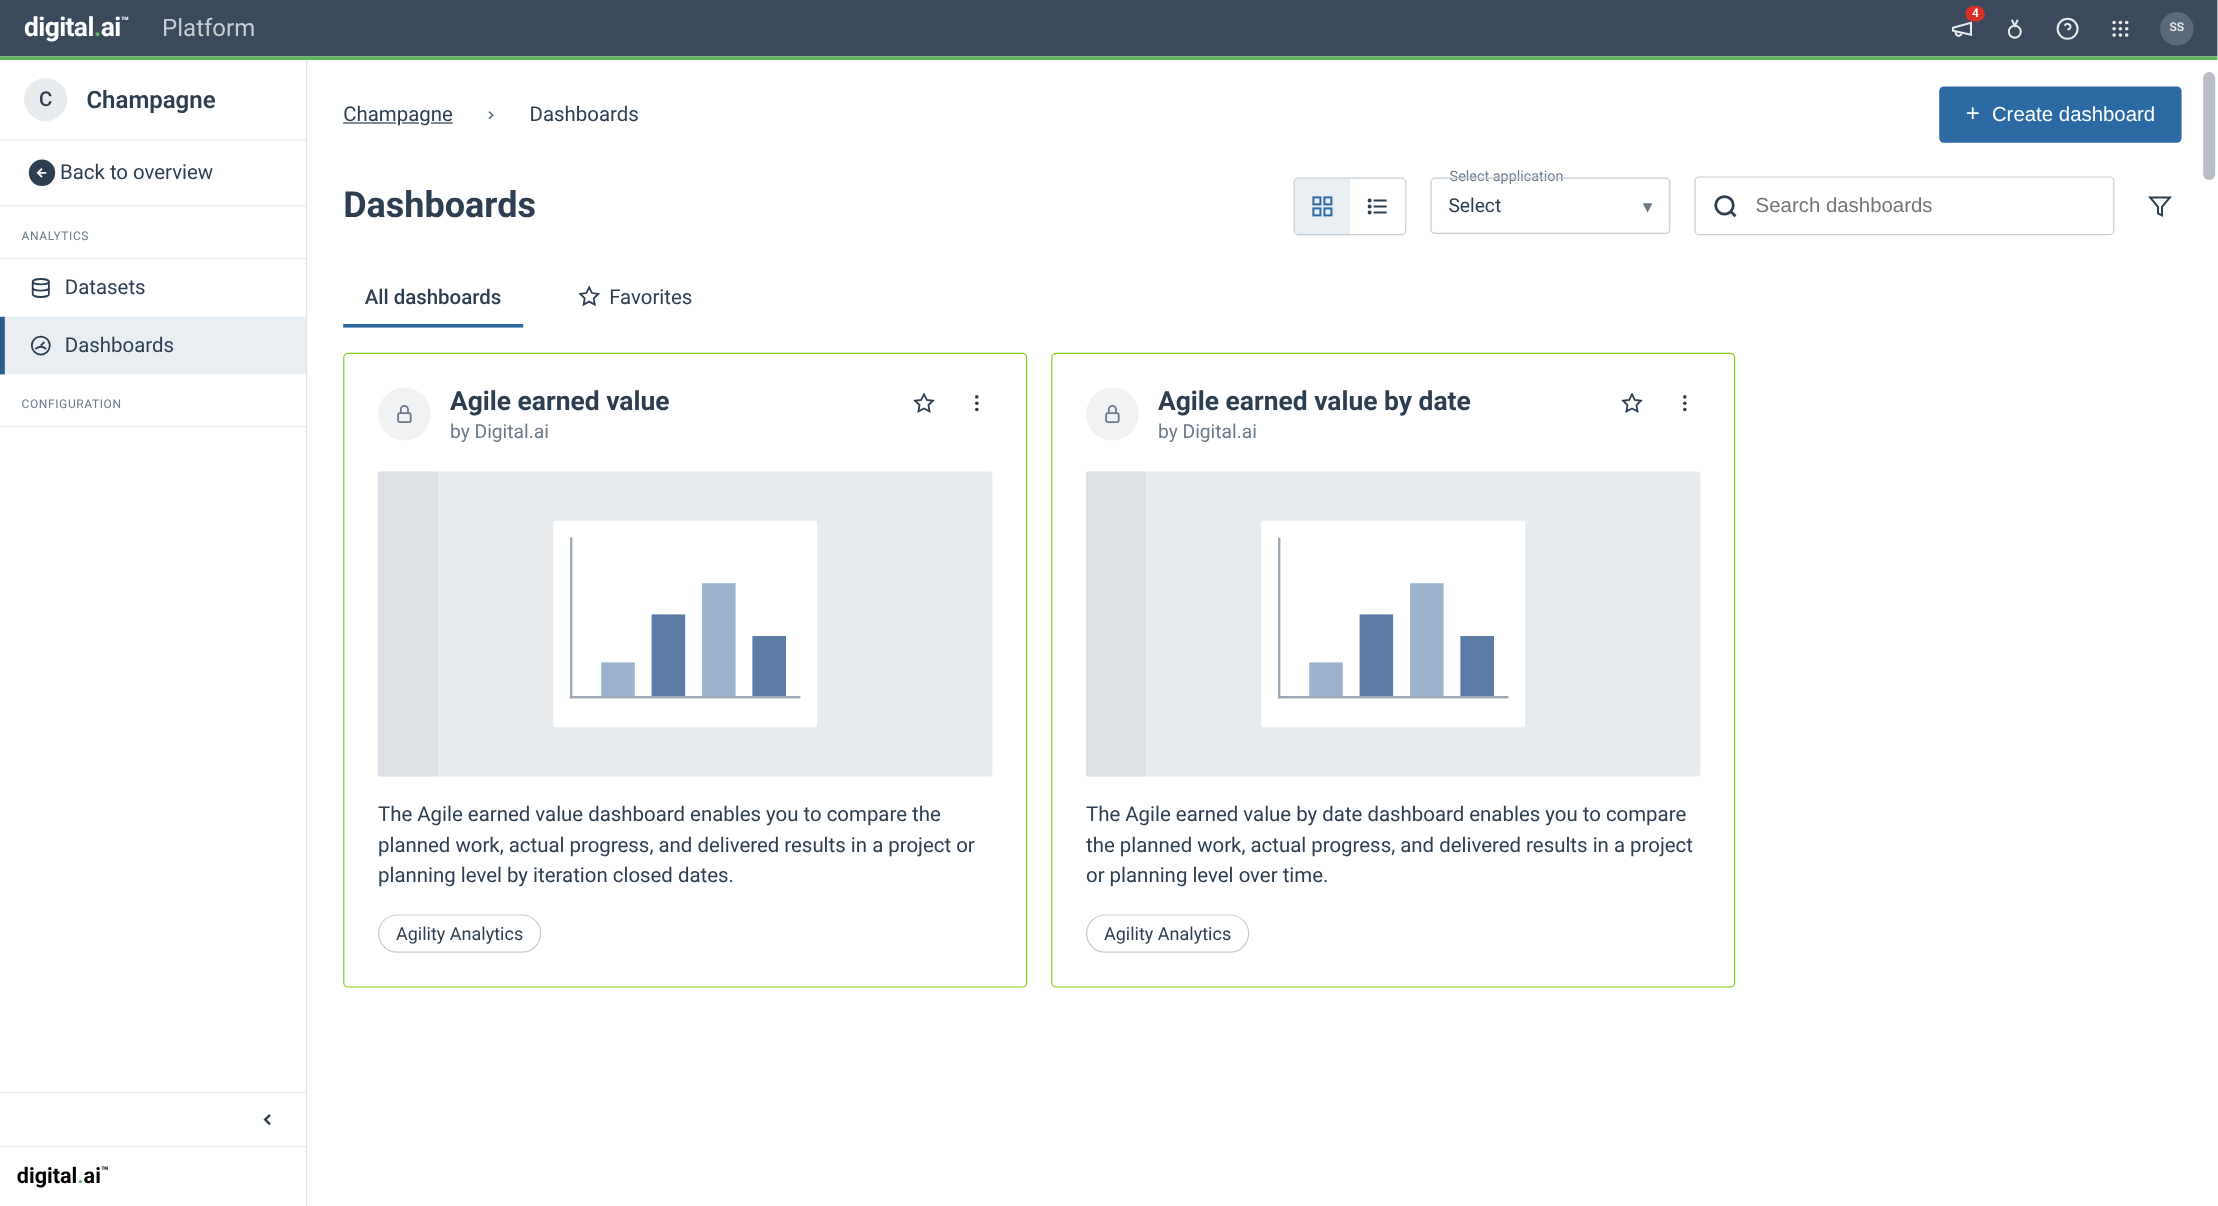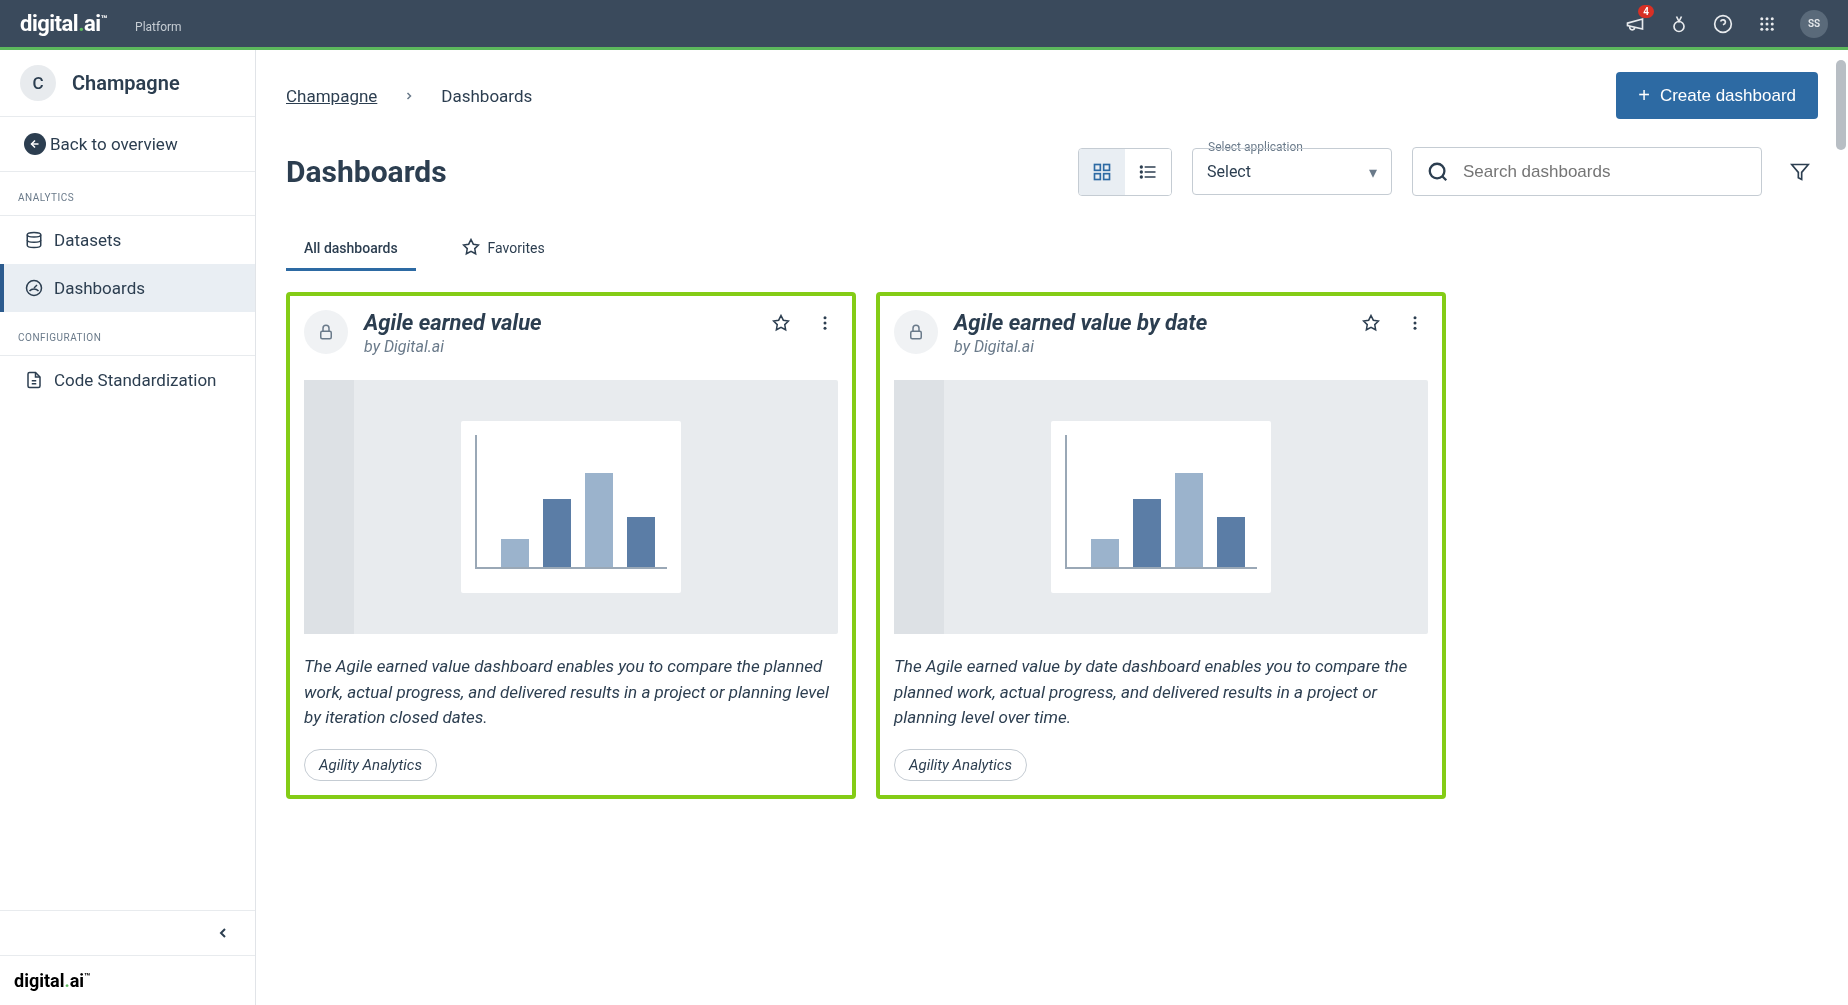--- a/index.html
+++ b/index.html
@@ -3,21 +3,21 @@
 <meta charset="utf-8">
 <style>
 * { box-sizing: border-box; margin: 0; padding: 0; }
 body { font-family: -apple-system, BlinkMacSystemFont, "Segoe UI", Roboto, Helvetica, Arial, sans-serif; background: #fff; overflow: hidden; }
 
 
 .topbar { height: 47px; background: #3a4a5c; display: flex; align-items: center; padding: 0 20px; color: #fff; }
 .topbar .brand { display: flex; align-items: baseline; gap: 28px; }
 .topbar .logo { font-size: 22px; font-weight: 700; letter-spacing: -0.5px; }
 .topbar .logo .dot { color: #5cb85c; }
-.topbar .product { font-size: 12px; color: #c5ccd3; font-weight: 400; }
+.topbar .product { font-size: 20px; color: #c5ccd3; font-weight: 400; }
 .topbar .spacer { flex: 1; }
 .topbar .icons { display: flex; align-items: center; gap: 22px; }
 .topbar .icon-btn { position: relative; width: 22px; height: 22px; display: flex; align-items: center; justify-content: center; cursor: pointer; color: #e8ebee; }
 .topbar .badge { position: absolute; top: -8px; right: -8px; background: #d93025; color: #fff; font-size: 10px; border-radius: 8px; padding: 1px 5px; font-weight: 600; }
 .topbar .avatar { width: 28px; height: 28px; border-radius: 50%; background: #5a6a7a; color: #e8ebee; font-size: 10px; font-weight: 600; display: flex; align-items: center; justify-content: center; }
 .greenline { height: 3px; background: #5cb85c; }
 
 
 .shell { display: flex; height: calc(100vh - 50px); }
 
@@ -59,26 +59,26 @@
 .select-label { position: absolute; top: -8px; left: 12px; background: #fff; padding: 0 4px; font-size: 12px; color: #6a7a8a; }
 .select-box { border: 1px solid #c5ccd3; border-radius: 4px; padding: 13px 40px 13px 14px; font-size: 16px; color: #2c3e50; min-width: 200px; cursor: pointer; position: relative; }
 .select-box::after { content: "▾"; position: absolute; right: 14px; top: 50%; transform: translateY(-50%); color: #6a7a8a; }
 .search-wrap { border: 1px solid #c5ccd3; border-radius: 4px; display: flex; align-items: center; padding: 0 14px; min-width: 350px; height: 49px; }
 .search-wrap .sicn { color: #2c3e50; margin-right: 14px; }
 .search-wrap input { border: none; outline: none; font-size: 17px; flex: 1; color: #2c3e50; }
 .filter-btn { color: #2c3e50; cursor: pointer; padding: 8px; }
 
 
 .tabs { display: flex; gap: 28px; padding: 30px 30px 0; border-bottom: 1px solid transparent; }
-.tab { padding: 12px 18px; font-size: 14px; color: #2c3e50; cursor: pointer; display: flex; align-items: flex-end; gap: 8px; border-bottom: 3px solid transparent; }
+.tab { padding: 12px 18px; font-size: 17px; color: #2c3e50; cursor: pointer; display: flex; align-items: flex-start; gap: 8px; border-bottom: 3px solid transparent; }
 .tab.active { border-bottom-color: #2d6aa3; font-weight: 500; }
 
 
 .cards { display: flex; gap: 20px; padding: 20px 30px; flex-wrap: wrap; }
-.card { border: 4px solid #84cc16; border-radius: 4px; width: 570px; padding: 14px; font-style: italic; }
+.card { border: 1px solid #84cc16; border-radius: 4px; width: 570px; padding: 28px; }
 .card-header { display: flex; align-items: flex-start; gap: 16px; }
 .card .lock { width: 44px; height: 44px; border-radius: 50%; background: #f0f2f4; display: flex; align-items: center; justify-content: center; color: #6a7a8a; flex-shrink: 0; }
 .card .titleblock { flex: 1; }
 .card .ctitle { font-size: 22px; font-weight: 700; color: #2c3e50; }
 .card .cby { font-size: 16px; color: #6a7a8a; margin-top: 2px; }
 .card .actions { display: flex; gap: 18px; color: #2c3e50; }
 .card .actions .abtn { cursor: pointer; padding: 4px; }
 
 .preview { background: #e8ebee; height: 254px; margin: 24px 0 20px; border-radius: 2px; display: flex; align-items: center; justify-content: center; position: relative; }
 .preview::before { content: ""; position: absolute; left: 0; top: 0; bottom: 0; width: 50px; background: #dde1e5; }
@@ -183,31 +183,20 @@
             <circle cx="12" cy="12" r="10"></circle>
             <path d="M12 12l4-4"></path>
             <path d="M6 16a8 8 0 0 1 12 0"></path>
           </svg>
       </span>
       <span>Dashboards</span>
     </div>
 
     <div class="section-label">CONFIGURATION</div>
     <div class="divider"></div>
-    <div class="nav-item">
-      <span class="icn">
-        <svg width="18" height="18" viewBox="0 0 24 24" fill="none" stroke="currentColor" stroke-width="2">
-            <path d="M14 2H6a2 2 0 0 0-2 2v16a2 2 0 0 0 2 2h12a2 2 0 0 0 2-2V8z"></path>
-            <polyline points="14 2 14 8 20 8"></polyline>
-            <line x1="9" y1="13" x2="15" y2="13"></line>
-            <line x1="9" y1="17" x2="15" y2="17"></line>
-          </svg>
-      </span>
-      <span>Code Standardization</span>
-    </div>
 
     <div class="collapse">
       <svg width="16" height="16" viewBox="0 0 24 24" fill="none" stroke="#2c3e50" stroke-width="3">
           <polyline points="15 18 9 12 15 6"></polyline>
         </svg>
     </div>
     <div class="footer-logo">digital<span class="dot">.</span>ai<span style="font-size:10px;vertical-align:super;">™</span></div>
   </div>
 
   <div class="main">

